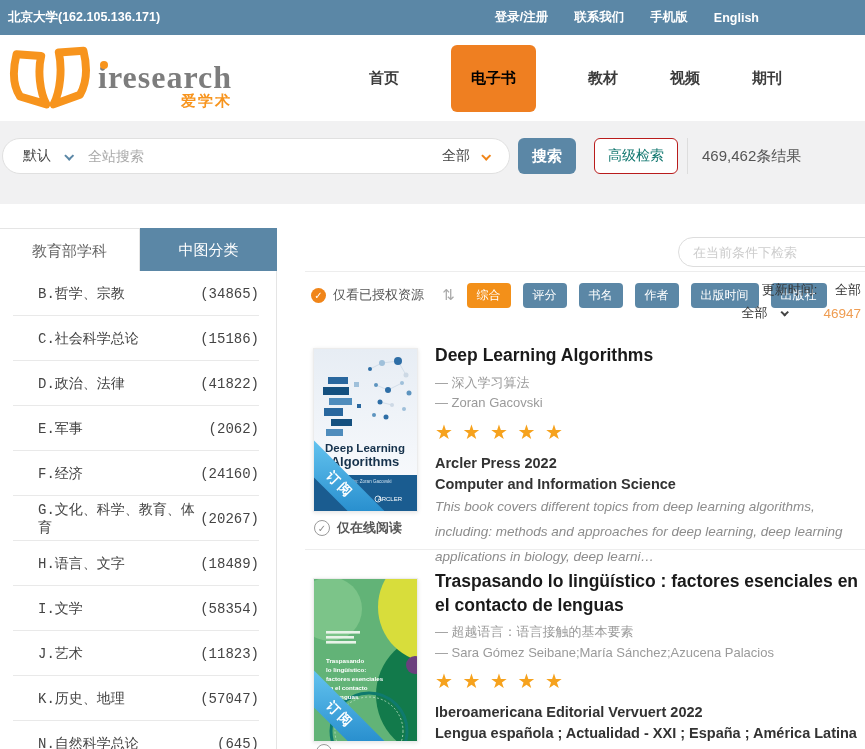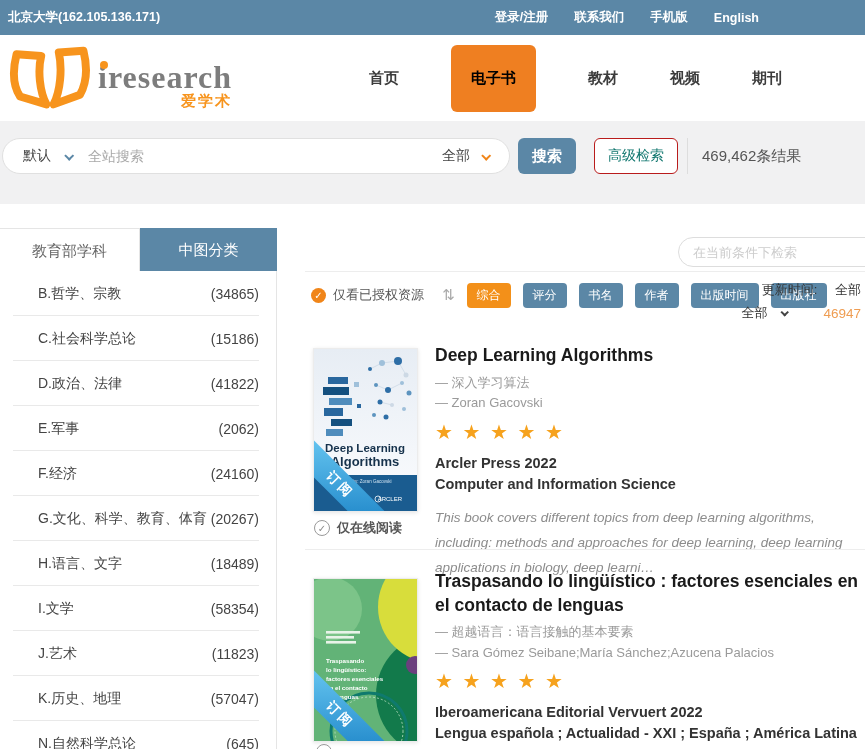--- a/index.html
+++ b/index.html
@@ -37,21 +37,21 @@
   .btn-search { position:absolute; left:518px; top:17px; width:58px; height:36px; background:#5b87a6; color:#fff; border:none; border-radius:6px; font-size:15px; font-weight:700; cursor:pointer; font-family:inherit; }
   .btn-adv { position:absolute; left:594px; top:17px; width:84px; height:36px; background:#fff; color:#0f766e; border:1px solid #b91c1c; border-radius:6px; font-size:14px; cursor:pointer; font-family:inherit;text-align:center; }
   .result-count { position:absolute; left:687px; top:17px; height:36px; line-height:36px; padding-left:14px; border-left:1px solid #ddd; font-size:15px; color:#555; }
 
   
   .side-tabs { position:absolute; left:0; top:228px; width:277px; height:43px; display:flex; }
   .side-tab { width:137px; height:43px; line-height:43px; text-align:center; font-size:15px; cursor:pointer; }
   .side-tab.active { background:#5b87a6; color:#fff; }
   .side-tab.idle { width:140px; background:#fff; color:#666; border:1px solid #e5e5e5; border-left:none; border-bottom:none; }
   .side-list { position:absolute; left:0; top:271px; width:277px; height:478px; border-right:1px solid #e5e5e5; list-style:none; }
-  .side-list li { position:relative; height:45px; display:flex; align-items:center; justify-content:space-between; padding:0 17px 0 38px; cursor:pointer; }
+  .side-list li { position:relative; height:45px; display:flex; align-items:center; justify-content:space-between; padding:0 17px 0 38px; cursor:pointer;font-family:Liberation Mono, monospace; }
   .side-list li::after { content:""; position:absolute; left:13px; right:17px; bottom:0; height:1px; background:#e9e9e9; }
   .cat-name { font-size:14px; color:#444; }
   .cat-count { font-size:14px; color:#444; }
 
   
   .refine { position:absolute; left:678px; top:237px; width:230px; height:30px; border:1px solid #ddd; border-radius:16px; padding:0 14px; font-size:13px; color:#555; outline:none; font-family:inherit; background:#fff; }
   .refine::placeholder { color:#ccc; }
   .divider { position:absolute; left:305px; width:560px; height:1px; background:#ededed; }
   .d1 { top:271px; } .d2 { top:549px; }
 
@@ -80,21 +80,21 @@
   .access-label { font-size:13px; font-weight:700; color:#555; }
 
   .details { position:absolute; left:435px; width:430px; }
   .det1 { top:344px; } .det2 { top:570px; }
   .book-title { font-size:17.5px; font-weight:700; color:#1a1a1a; line-height:1.35; cursor:pointer; }
   .book-sub { font-size:13px; color:#9a9a9a; line-height:1.5; margin-top:5px; }
   .book-sub + .book-sub { margin-top:1px; }
   .stars { font-size:20px; color:#f6a21d; letter-spacing:2px; margin-top:7px; }
   .pub { font-size:14.5px; font-weight:700; color:#333; margin-top:9px; line-height:1.45; }
   .bcat { font-size:14.5px; font-weight:700; color:#333; line-height:1.45; }
-  .desc { font-size:13.5px; font-style:italic; color:#8c8c8c; margin-top:11px; line-height:1.85; }
+  .desc { font-size:13.5px; font-style:italic; color:#8c8c8c; line-height:1.85; }
 </style>
 </head>
 <body>
 
 <div id="app">
 
   <div class="topbar">
     <span class="topbar-inst">北京大学(162.105.136.171)</span>
     <div class="topbar-links">
       <span>登录/注册</span>

